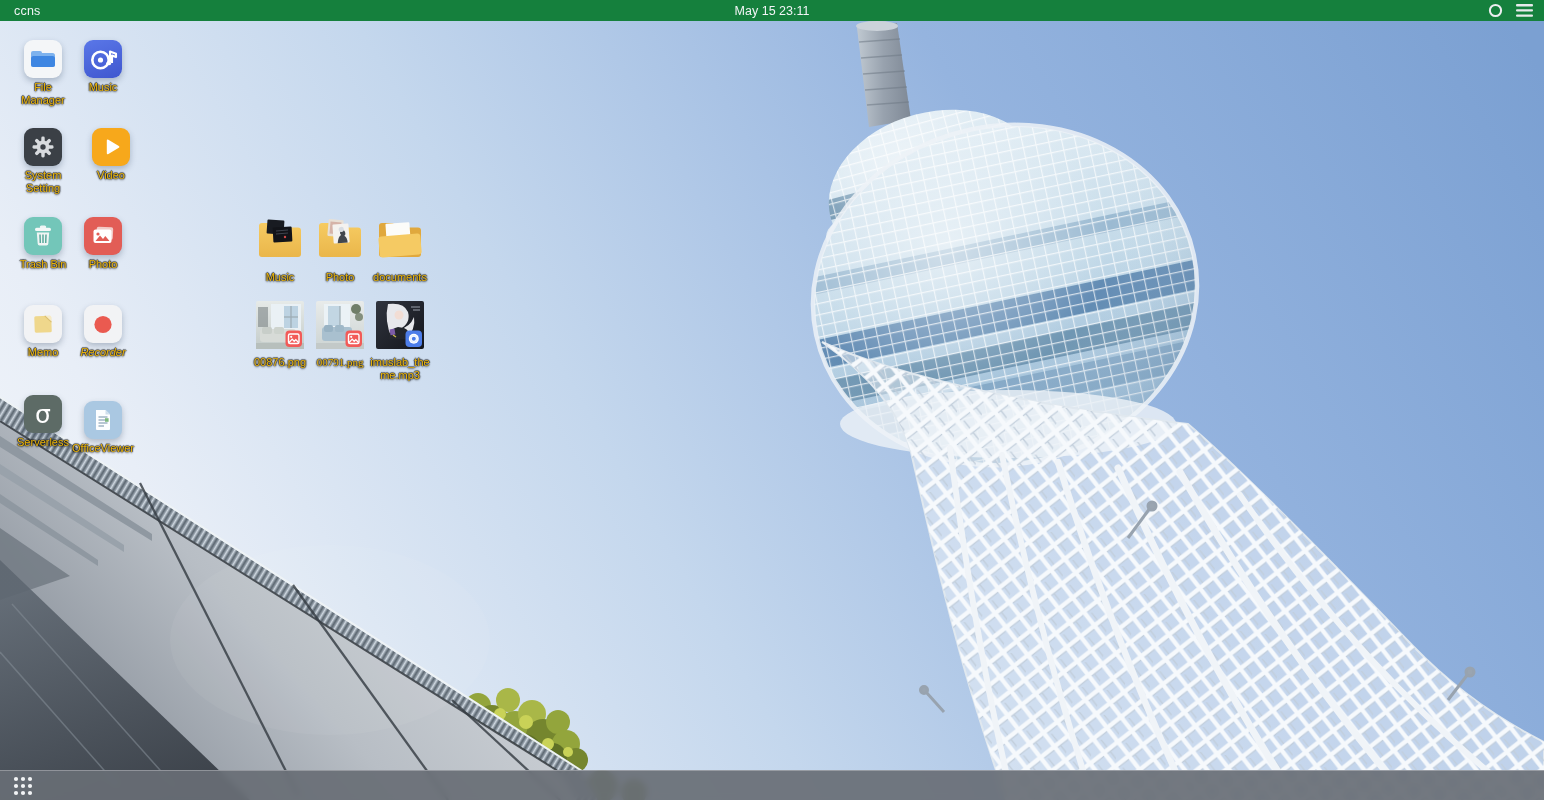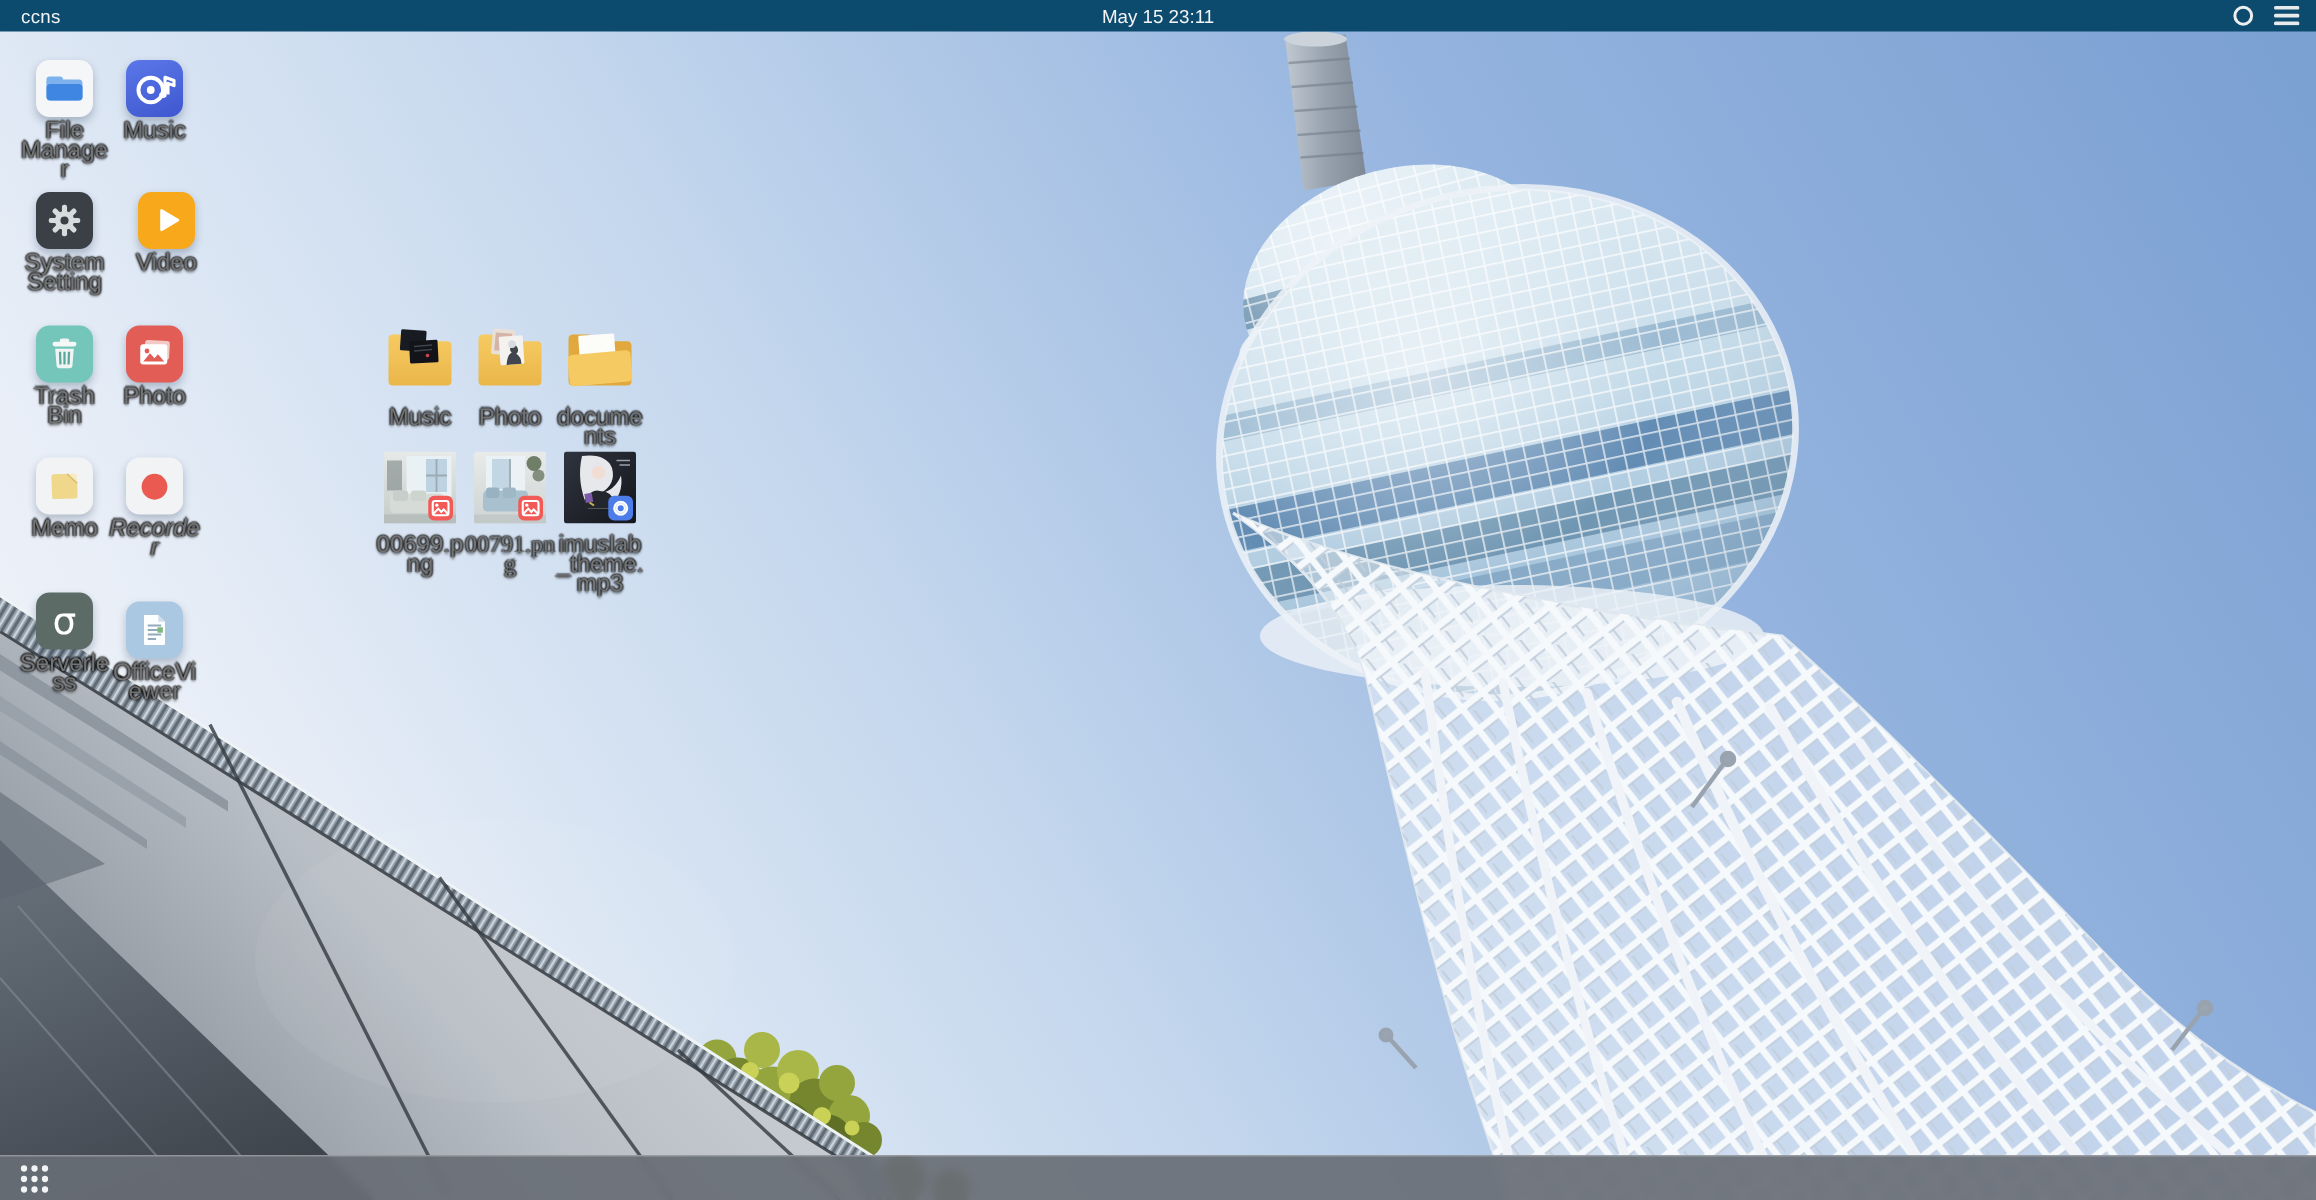--- a/index.html
+++ b/index.html
@@ -1,34 +1,34 @@
 <!DOCTYPE html>
 <html><head>
 <meta charset="utf-8">
 <style>
   html,body{margin:0;padding:0;background:#000;}
   #screen{position:relative;width:1544px;height:800px;overflow:hidden;
           font-family:"Liberation Sans",sans-serif;-webkit-font-smoothing:antialiased;}
   #wallpaper{position:absolute;left:0;top:0;width:1544px;height:800px;display:block;}
 
   
-  #topbar{position:absolute;left:0;top:0;width:100%;height:21px;background:#0c4a6e;
+  #topbar{position:absolute;left:0;top:0;width:100%;height:21px;background:#15803d;
           display:flex;align-items:center;color:#f2f4f6;font-size:12.5px;z-index:40;}
   #topbar .host{margin-left:14px;letter-spacing:.2px;}
   #topbar .clock{position:absolute;left:50%;transform:translateX(-50%);}
   #topbar .tb-icons{margin-left:auto;display:flex;align-items:center;gap:13px;margin-right:11px;}
   #topbar svg{display:block;}
 
   
   .cell{position:absolute;width:62px;text-align:center;z-index:10;cursor:default;}
   .cell .tile{width:38px;height:38px;border-radius:9px;margin:0 auto;
               box-shadow:0 3px 6px rgba(30,50,80,.28);}
   .cell .tile svg{display:block;}
   .cell .glyph{width:52px;margin:0 auto;}
-  .dlabel{margin-top:3px;font-size:16px;line-height:13px;color:#737373;
+  .dlabel{margin-top:3px;font-size:11px;line-height:13px;color:#eab308;
           overflow-wrap:break-word;word-break:break-word;
           text-shadow:-1px 0 1px rgba(0,0,0,.6),1px 0 1px rgba(0,0,0,.6),
                       0 -1px 1px rgba(0,0,0,.6),0 1px 2px rgba(0,0,0,.75);}
   .t-file{background:#f4f6f8;} .t-music{background:linear-gradient(160deg,#5a77e8,#3f57cf);}
   .t-set{background:#3b4046;}  .t-video{background:#f7a81b;}
   .t-trash{background:#73c6b9;}.t-photo{background:#e25d56;}
   .t-light{background:#f2f3f5;}.t-srv{background:#5d6b66;}
   .t-ov{background:#aac8e2;}
 
   
@@ -427,21 +427,21 @@
         <rect x="18" y="26" width="10" height="7" rx="2" fill="#cdd3cd"></rect>
         <rect y="42" width="48" height="6" fill="#b7bfbc"></rect>
         <g>
           <rect x="29.5" y="29.5" width="16.5" height="16.5" rx="4" fill="#f25a58"></rect>
           <rect x="32.5" y="33" width="10.5" height="9.5" rx="1.5" fill="none" stroke="#fff" stroke-width="1.4"></rect>
           <circle cx="35.2" cy="35.8" r="1.1" fill="#fff"></circle>
           <path d="M33 41.5 l3.2-3.4 2 2.2 1.6-1.7 2.7 2.9" fill="none" stroke="#fff" stroke-width="1.3"></path>
         </g>
       </svg>
     </div>
-    <div class="dlabel">00699.png</div>
+    <div class="dlabel">00876.png</div>
   </div>
 
   <div class="cell" style="left:308px;top:301px;width:64px;font-family:Liberation Serif, serif;">
     <div class="glyph" style="width:48px;">
       <svg width="48" height="48" viewBox="0 0 48 48">
         <defs>
             <linearGradient id="rmb" x1="0" y1="0" x2="0" y2="1">
           <stop offset="0" stop-color="#e8ebea"></stop>
               <stop offset="1" stop-color="#cdd4d3"></stop>
             </linearGradient>

